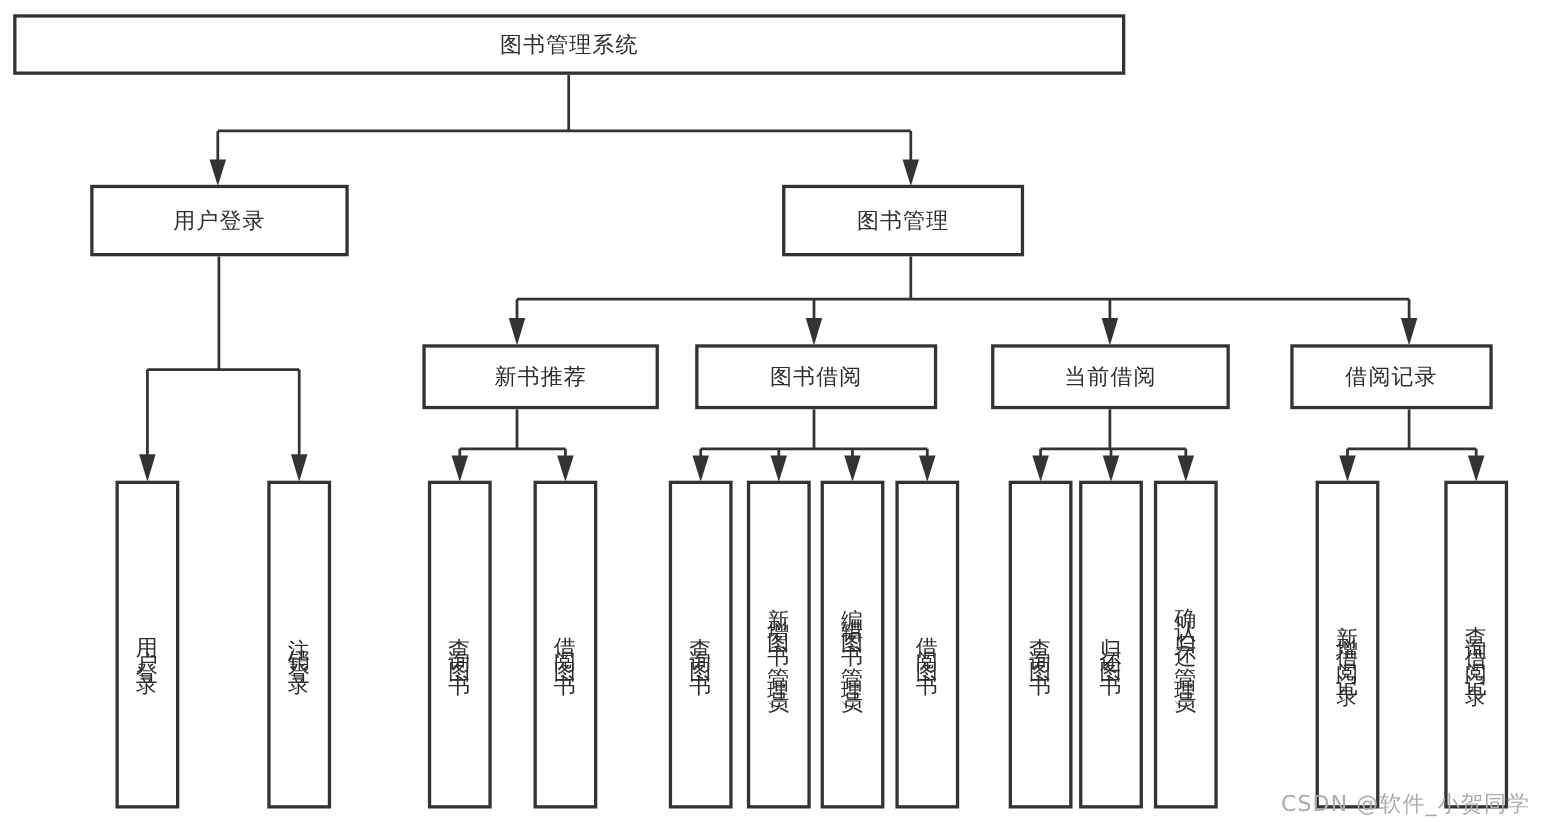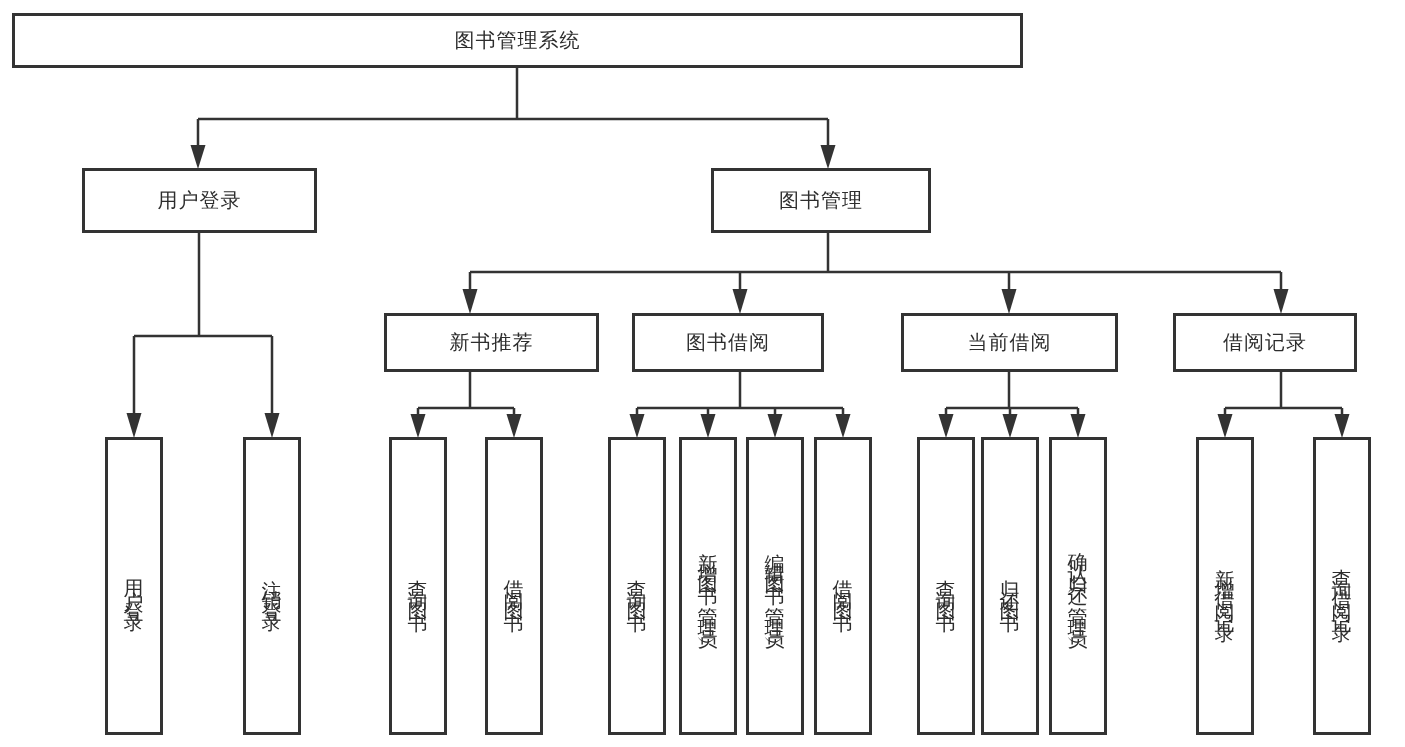--- a/index.html
+++ b/index.html
@@ -44,21 +44,21 @@
     text-orientation: mixed;
     letter-spacing: 11px;
     line-height: 1;
     white-space: nowrap;
   }
   
   .root  { left: 12px;   top: 13px;  width: 1011px; height: 55px; }
   .l2-0  { left: 82px;   top: 168px; width: 235px;  height: 65px; }
   .l2-1  { left: 711px;  top: 168px; width: 220px;  height: 65px; }
   .l3-0  { left: 384px;  top: 313px; width: 215px;  height: 59px; }
-  .l3-1  { left: 632px;  top: 313px; width: 192px;  height: 59px; }
+  .l3-1  { left: 632px;  top: 313px; width: 220px;  height: 59px; }
   .l3-2  { left: 901px;  top: 313px; width: 217px;  height: 59px; }
   .l3-3  { left: 1173px; top: 313px; width: 184px;  height: 59px; }
   
   .g1-0 { left: 105px; }  .g1-1 { left: 243px; }
   .g2-0 { left: 389px; }  .g2-1 { left: 485px; }
   .g3-0 { left: 608px; }  .g3-1 { left: 679px; }  .g3-2 { left: 746px; }  .g3-3 { left: 814px; }
   .g4-0 { left: 917px; }  .g4-1 { left: 981px; }  .g4-2 { left: 1049px; }
   .g5-0 { left: 1196px; } .g5-1 { left: 1313px; }
   .watermark {
     position: absolute;
@@ -176,14 +176,15 @@
     <span class="vtext">确认归还（管理员）</span>
   </div>
 
   <div class="box leaf g5-0">
     <span class="vtext">新增借阅记录</span>
   </div>
   <div class="box leaf g5-1">
     <span class="vtext">查询借阅记录</span>
   </div>
 
+  <div class="watermark">CSDN @软件_小贺同学</div>
 
 </div>
 
 </body></html>

